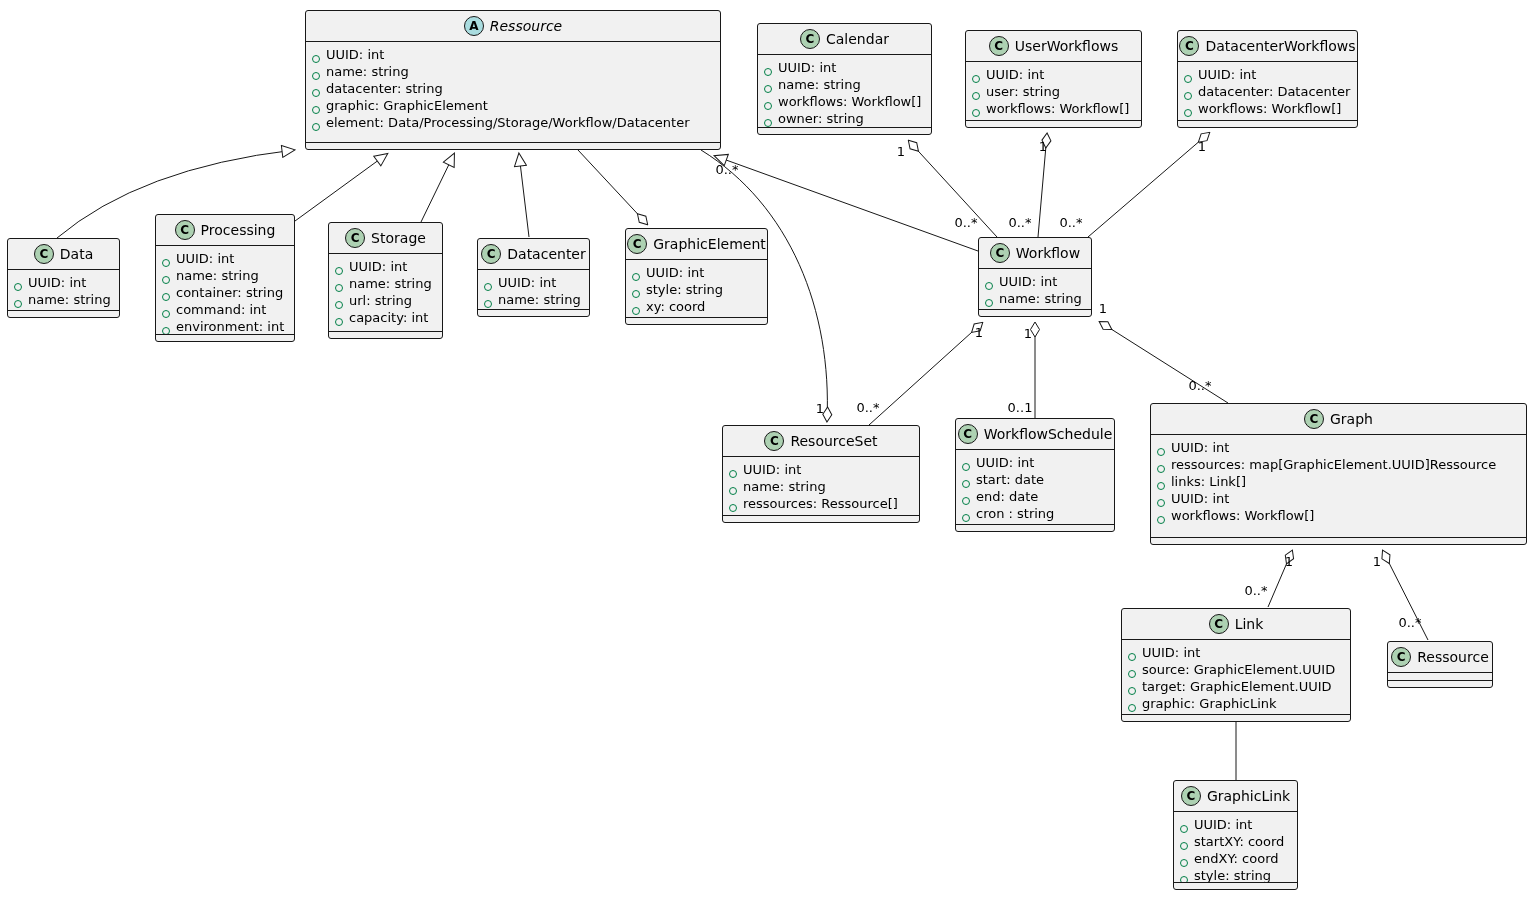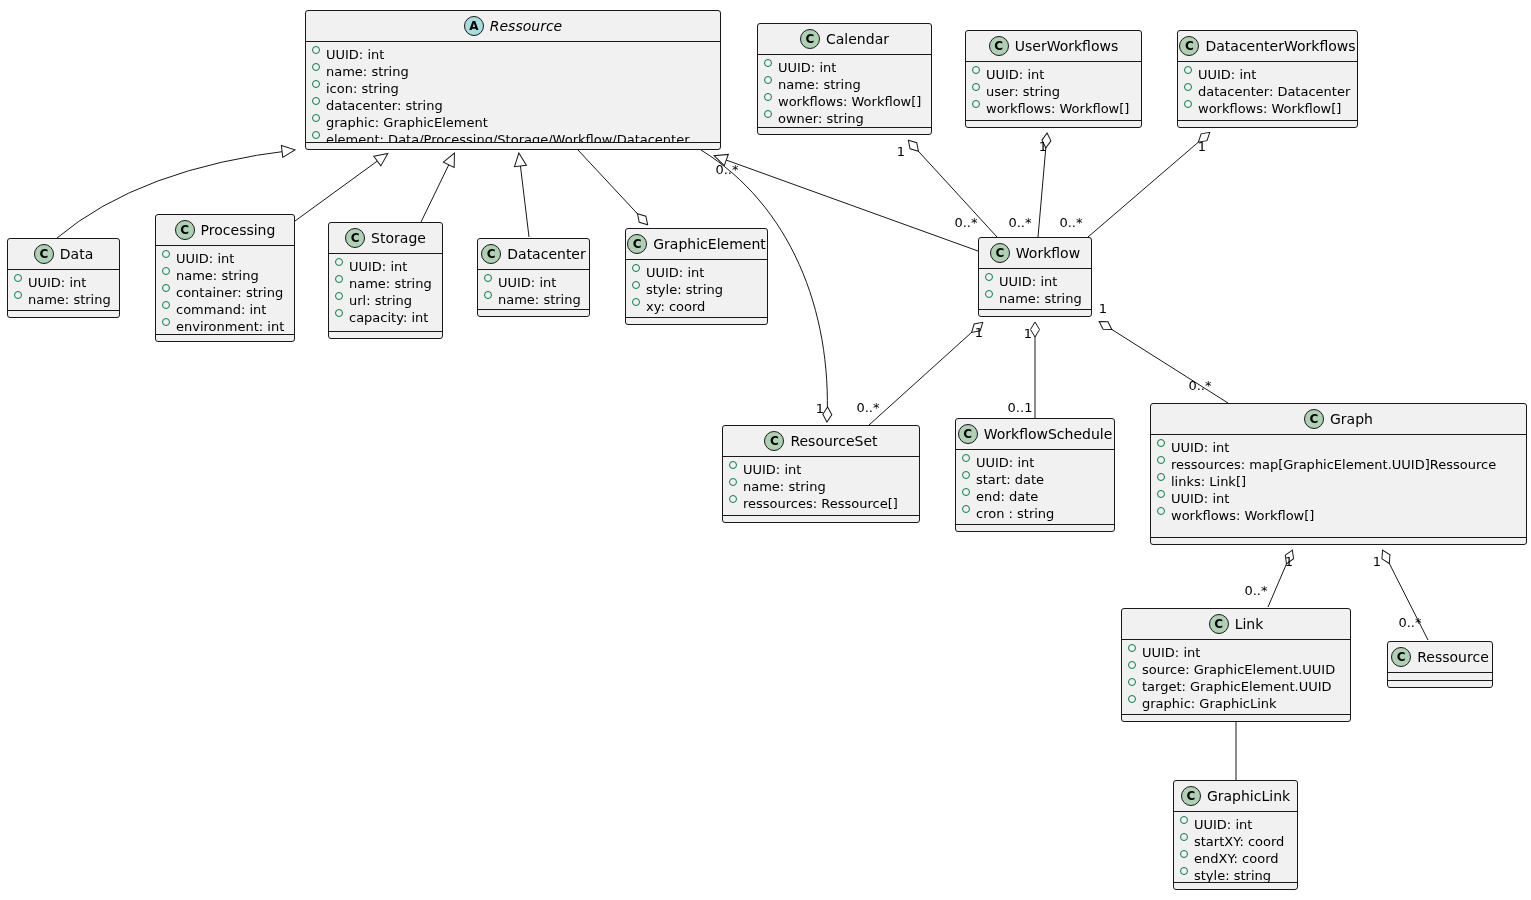--- a/index.html
+++ b/index.html
@@ -30,21 +30,21 @@
   }
   .spot.c { background:#add1b2; }
   .spot.a { background:#a9dcdf; }
   .uml-title { font-size:14px; }
   .uml-class.abstract .uml-title { font-style:italic; }
   .uml-attrs {
     flex:1 1 auto; padding:4px 7px 2px 6px;
     border-bottom:1px solid #181818; overflow:hidden;
   }
   .uml-attr {
-    display:flex; align-items:flex-start; gap:6px;
+    display:flex; align-items:flex-end; gap:6px;
     font-size:13px; line-height:17px; white-space:nowrap;
   }
   .field-dot {
     width:6px; height:6px; border-radius:50%;
     border:1.5px solid #038048; box-sizing:content-box; flex:none;
     background:transparent;
   }
   .uml-methods { height:6px; flex:none; }
 </style>
 </head>
@@ -110,24 +110,20 @@
           <div class="uml-attr">
             <span class="field-dot"></span>
             <span>UUID: int</span>
           </div>
           <div class="uml-attr">
             <span class="field-dot"></span>
             <span>name: string</span>
           </div>
           <div class="uml-attr">
             <span class="field-dot"></span>
-            <span>icon: string</span>
-          </div>
-          <div class="uml-attr">
-            <span class="field-dot"></span>
             <span>datacenter: string</span>
           </div>
           <div class="uml-attr">
             <span class="field-dot"></span>
             <span>graphic: GraphicElement</span>
           </div>
           <div class="uml-attr">
             <span class="field-dot"></span>
             <span>element: Data/Processing/Storage/Workflow/Datacenter</span>
           </div>

